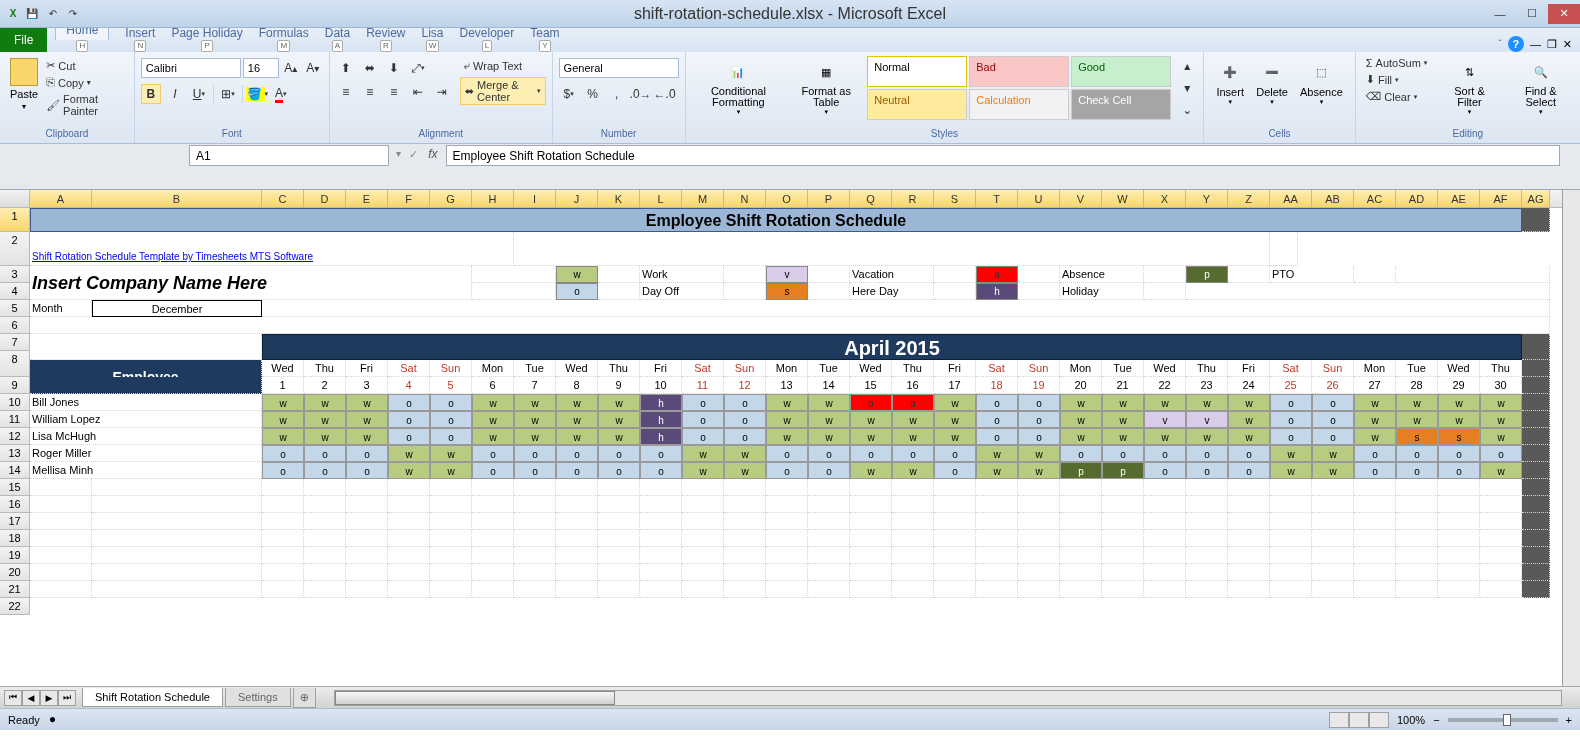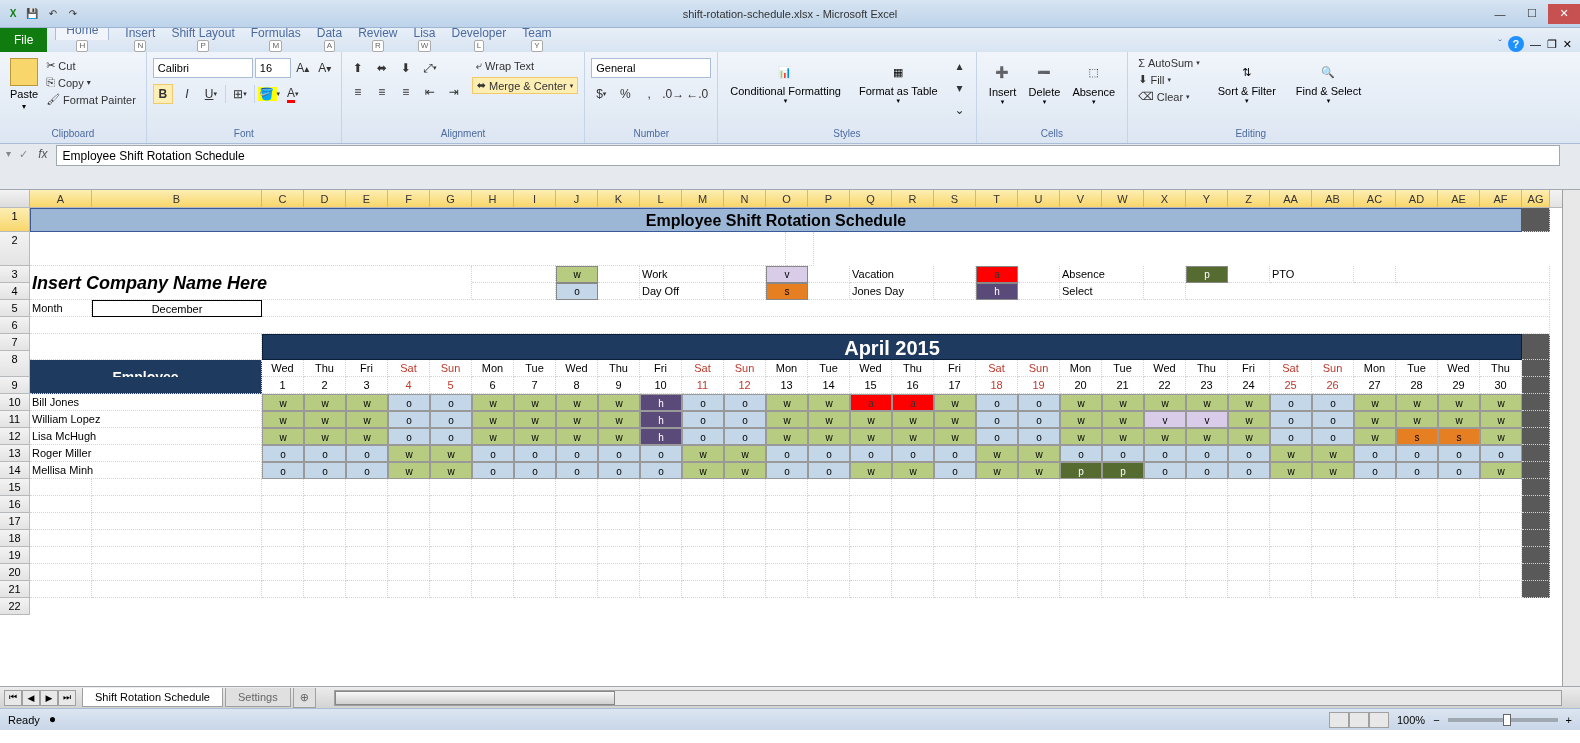--- a/index.html
+++ b/index.html
@@ -1,20 +1,20 @@
 <!DOCTYPE html>
 <html><head>
 <meta charset="utf-8">
 <style>
 * { box-sizing: border-box; margin: 0; padding: 0; }
 body { font-family: "Segoe UI", Tahoma, sans-serif; font-size: 11px; background: #fff; overflow: hidden; width: 1580px; height: 743px; }
 .titlebar { background: linear-gradient(#d7e4f2,#bdd3ea); height: 28px; display: flex; align-items: center; border-bottom: 1px solid #9db5d1; position: relative; }
 .titlebar .qat { display: flex; gap: 2px; padding: 0 4px; }
 .titlebar .qat-btn { width: 18px; height: 18px; display: flex; align-items: center; justify-content: center; font-size: 10px; color: #333; }
-.titlebar .title { position:absolute; left:50%; transform:translateX(-50%); font-size:11px; color:#333; }
+.titlebar .title { position:absolute; left:50%; transform:translateX(-50%); font-size:16px; color:#333; }
 .titlebar .winbtns { margin-left: auto; display: flex; }
 .titlebar .winbtn { width: 32px; height: 20px; display:flex; align-items:center; justify-content:center; color:#333; font-size:11px; }
 .titlebar .winbtn.close { background:#c75050; color:#fff; }
 .ribbon-tabs { background: linear-gradient(#e8eff8,#d7e4f2); height: 24px; display:flex; align-items:flex-end; padding-left: 0; }
 .file-tab { background:#107c10; color:#fff; padding: 4px 14px; font-size:12px; height:24px; display:flex; align-items:center; }
 .tab-container { display:flex; flex-direction:column; align-items:center; gap:0; padding:2px 8px 0 8px; height:24px; justify-content:flex-end; }
 .tab-label { color:#4b6aa0; font-size:12px; }
 .tab-label.active { background:#f1f5fb; border:1px solid #a9bdd6; border-bottom:none; padding:3px 10px; border-radius:3px 3px 0 0; }
 .tab-hint { font-size:8px; color:#666; background:#fff; border:1px solid #aaa; padding:0 2px; border-radius:2px; line-height:10px;}
 .ribbon-help { margin-left:auto; display:flex; gap:6px; padding-right:8px; align-items:center; }
@@ -112,21 +112,21 @@
   <div id="tabs-host" style="display: flex;">
       <div class="tab-container">
         <div class="tab-label active">Home</div>
         <div class="tab-hint">H</div>
       </div>
       <div class="tab-container">
         <div class="tab-label">Insert</div>
         <div class="tab-hint">N</div>
       </div>
       <div class="tab-container">
-        <div class="tab-label">Shift Layout</div>
+        <div class="tab-label">Page Holiday</div>
         <div class="tab-hint">P</div>
       </div>
       <div class="tab-container">
         <div class="tab-label">Formulas</div>
         <div class="tab-hint">M</div>
       </div>
       <div class="tab-container">
         <div class="tab-label">Data</div>
         <div class="tab-hint">A</div>
       </div>
@@ -266,20 +266,28 @@
     <div style="display:flex;gap:6px;padding-top:2px;">
       <div class="large-btn">
         <div class="lg-ico">📊</div>
         <span style="text-align:center;line-height:11px;">Conditional Formatting</span>
           <span style="font-size:7px;">▾</span>
       </div>
       <div class="large-btn">
         <div class="lg-ico">▦</div>
         <span style="text-align:center;line-height:11px;">Format as Table</span>
           <span style="font-size:7px;">▾</span>
+      </div>
+      <div class="style-gallery">
+        <div class="style-cell" style="background:#fff;border-color:#e6c200;">Normal</div>
+        <div class="style-cell" style="background:#f7c6c5;color:#9c0006;">Bad</div>
+        <div class="style-cell" style="background:#c6efce;color:#006100;">Good</div>
+        <div class="style-cell" style="background:#ffeb9c;color:#9c5700;">Neutral</div>
+        <div class="style-cell" style="background:#f2f2f2;color:#fa7d00;">Calculation</div>
+        <div class="style-cell" style="background:#a5a5a5;color:#fff;">Check Cell</div>
       </div>
       <div style="display:flex;flex-direction:column;justify-content:center;gap:2px;">
         <div class="btn-sq">▴</div>
         <div class="btn-sq">▾</div>
         <div class="btn-sq">⌄</div>
       </div>
     </div>
     <div class="group-label">Styles</div>
   </div>
 
@@ -332,20 +340,23 @@
           <div class="lg-ico">🔍</div>
           <span style="text-align:center;line-height:11px;">Find &amp; Select</span>
           <span style="font-size:7px;">▾</span>
         </div>
     </div>
     <div class="group-label">Editing</div>
   </div>
 </div>
 
 <div class="formula-bar">
+  <div class="name-box-wrap">
+    <input class="name-box" value="A1" style="">
+  </div>
   <div class="fx-area">
     <span style="padding:3px 6px;font-size:10px;color:#888;">▾</span>
     <span style="padding:3px 2px;color:#888;">✓</span>
     <span class="fx-label">fx</span>
     <input class="fx-input" value="Employee Shift Rotation Schedule" style="">
   </div>
 </div>
 
 <div class="sheet-area">
   <div class="col-headers" id="col-headers">
@@ -408,20 +419,21 @@
         <div class="row-h" style="height: 17px;">20</div>
         <div class="row-h" style="height: 17px;">21</div>
         <div class="row-h" style="height: 17px;">22</div>
       </div>
     <div class="cells" id="cells">
         <div class="cell-row" style="height: 24px;">
           <div class="cell title-row" style="width: 1492px; height: 24px; line-height: 24px;">Employee Shift Rotation Schedule</div>
           <div class="cell dark-col" style="width: 28px;"></div>
         </div>
         <div class="cell-row" style="height: 34px;">
+          <div class="cell " style="width: 484px; padding-top: 16px;"><span class="link-text">Shift Rotation Schedule Template by Timesheets MTS Software</span></div>
           <div class="cell " style="width: 756px;"></div>
           <div class="cell " style="width: 28px;"></div>
         </div>
         <div class="cell-row" style="height: 17px;">
           <div class="cell company-name" style="width: 442px; height: 34px; line-height: 34px; position: relative; z-index: 1;">Insert Company Name Here</div>
           <div class="cell " style="width: 84px;"></div>
           <div class="legend-box s-w" style="width: 42px;">w</div>
           <div class="cell " style="width: 42px;"></div>
           <div class="cell " style="width: 84px; text-align: left;">Work</div>
           <div class="cell " style="width: 42px;"></div>
@@ -441,25 +453,25 @@
         </div>
         <div class="cell-row" style="height: 17px;">
           <div class="cell " style="width: 442px;"></div>
           <div class="cell " style="width: 84px;"></div>
           <div class="legend-box s-o" style="width: 42px;">o</div>
           <div class="cell " style="width: 42px;"></div>
           <div class="cell " style="width: 84px; text-align: left;">Day Off</div>
           <div class="cell " style="width: 42px;"></div>
           <div class="legend-box s-s" style="width: 42px;">s</div>
           <div class="cell " style="width: 42px;"></div>
-          <div class="cell " style="width: 84px; text-align: left;">Jones Day</div>
+          <div class="cell " style="width: 84px; text-align: left;">Here Day</div>
           <div class="cell " style="width: 42px;"></div>
           <div class="legend-box s-h" style="width: 42px;">h</div>
           <div class="cell " style="width: 42px;"></div>
-          <div class="cell " style="width: 84px; text-align: left;">Select</div>
+          <div class="cell " style="width: 84px; text-align: left;">Holiday</div>
           <div class="cell " style="width: 42px;"></div>
           <div class="cell " style="width: 364px;"></div>
         </div>
         <div class="cell-row" style="height: 17px;">
           <div class="cell " style="width: 62px;">Month</div>
           <div class="cell bordered" style="width: 170px;">December</div>
           <div class="cell " style="width: 1288px;"></div>
         </div>
         <div class="cell-row" style="height: 17px;">
           <div class="cell " style="width: 1520px;"></div>

